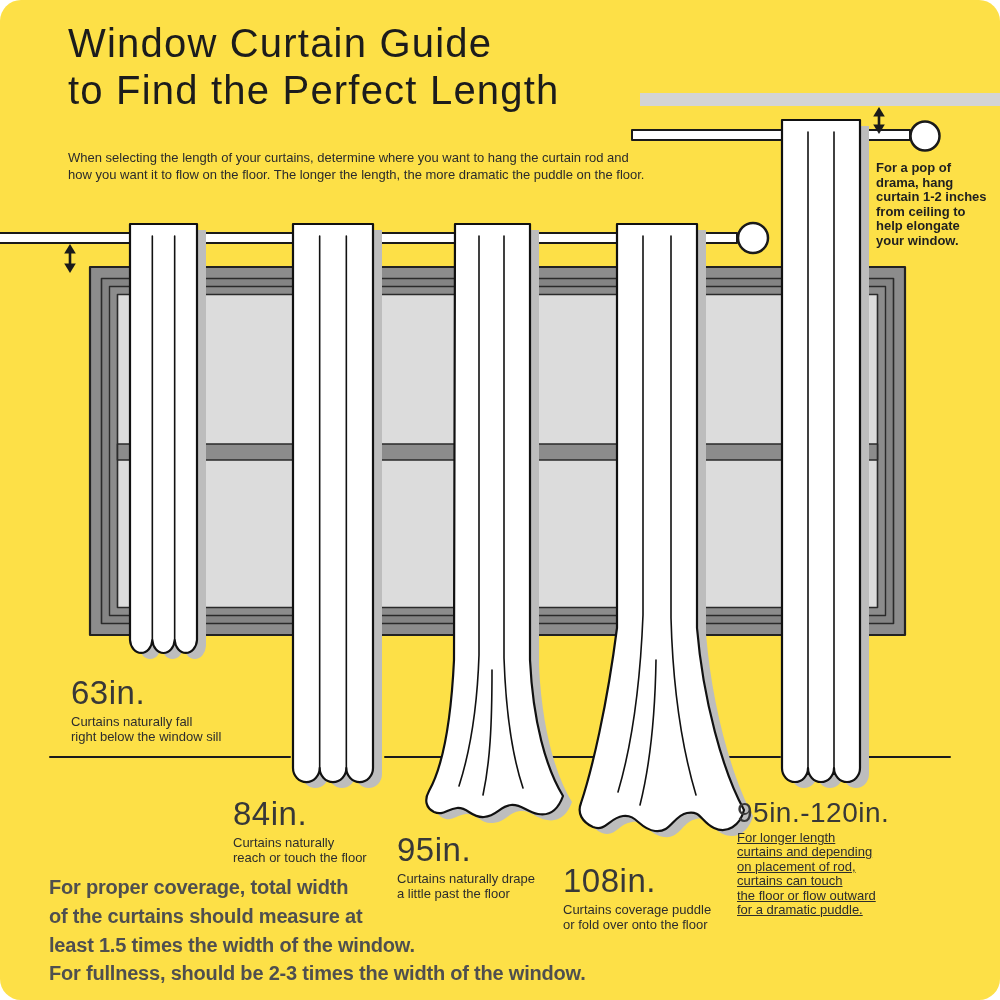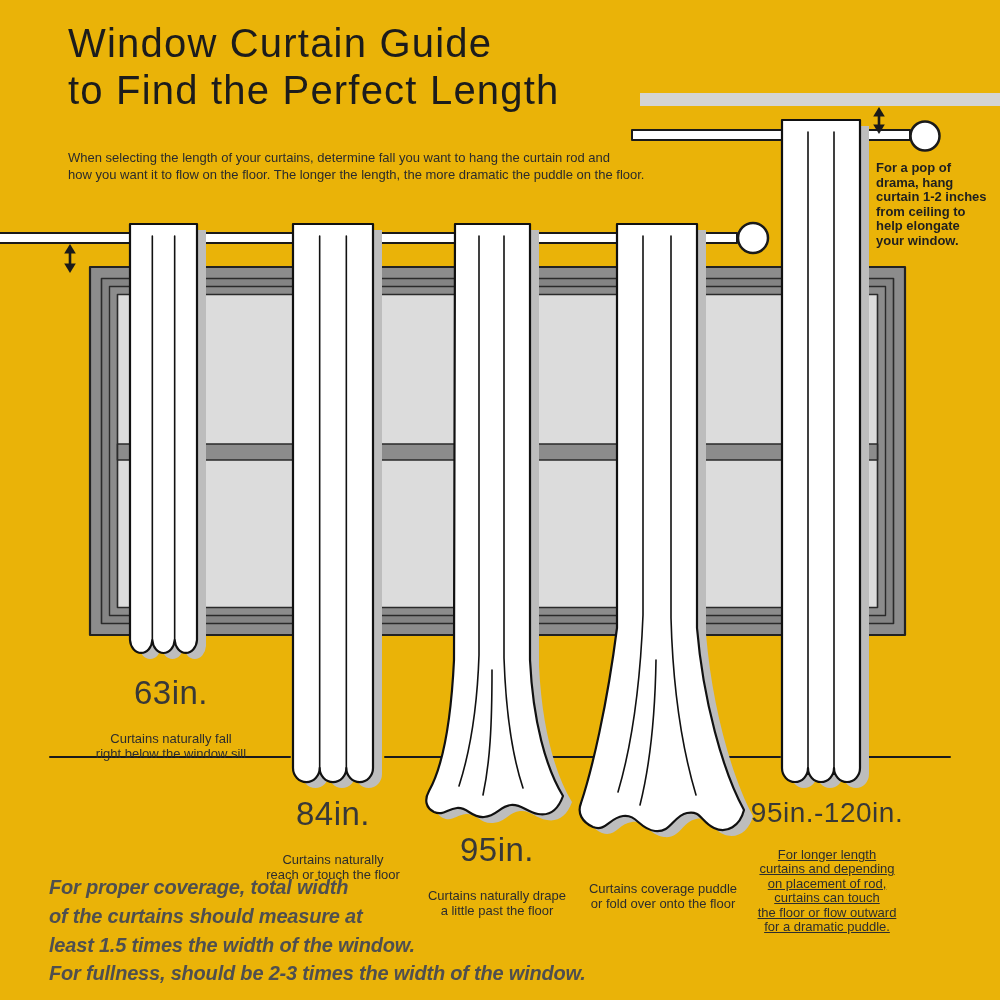--- a/index.html
+++ b/index.html
@@ -1,34 +1,34 @@
 <!DOCTYPE html>
 <html><head>
 <meta charset="utf-8">
 <style>
   html,body{margin:0;padding:0;background:#ffffff;}
-  #canvas{position:relative;width:1000px;height:1000px;background:#eab308;overflow:hidden;
-          font-family:"Liberation Sans", sans-serif;color:#1a1a1a;}
+  #canvas{position:relative;width:1000px;height:1000px;background:#fde047;overflow:hidden;
+          font-family:"Liberation Sans", sans-serif;color:#1a1a1a;border-radius:21px;}
   #art{position:absolute;left:0;top:0;width:1000px;height:1000px;}
   .txt{position:absolute;white-space:pre-line;}
   .title{left:68px;top:20px;font-size:40px;line-height:47px;letter-spacing:1.2px;color:#1c1c1c;font-weight:400;}
   .intro{left:68px;top:149px;width:660px;font-size:13px;line-height:17px;color:#2b2b2b;}
   .rod-note{left:68px;top:189px;font-size:13px;line-height:16.5px;font-weight:bold;color:#1f1f1f;}
   .ceiling-note{left:876px;top:161px;width:130px;font-size:13px;line-height:14.6px;font-weight:bold;color:#1f1f1f;}
-  .len-label{position:absolute;text-align:center;}
+  .len-label{position:absolute;text-align:left;}
   .len-label .num{font-size:33px;color:#383838;letter-spacing:0.5px;}
-  .len-label .desc{margin-top:19px;font-size:13px;line-height:15.2px;color:#2d2d2d;white-space:pre-line;}
+  .len-label .desc{margin-top:2px;font-size:13px;line-height:15.2px;color:#2d2d2d;white-space:pre-line;}
   .lab-63{left:71px;top:674px;width:200px;}
   .lab-84{left:233px;top:795px;width:200px;}
   .lab-95{left:397px;top:831px;width:200px;}
   .lab-108{left:563px;top:862px;width:200px;}
   .lab-95-120{left:737px;top:797px;width:180px;}
   .lab-95-120 .num{font-size:28px;}
   .lab-95-120 .desc{line-height:14.4px;text-decoration:underline;}
-  .coverage{left:49px;top:873px;font-size:20px;line-height:28.8px;font-weight:bold;color:#4f4f4f;letter-spacing:-0.2px;font-style:italic;}
+  .coverage{left:49px;top:873px;font-size:20px;line-height:28.8px;font-weight:bold;color:#4f4f4f;letter-spacing:-0.2px;}
 </style>
 </head>
 <body>
 
 <div id="canvas">
 
   <svg id="art" viewBox="0 0 1000 1000" fill="none" stroke-linejoin="round" stroke-linecap="round">
 
     <rect x="640" y="93" width="362" height="13" fill="#d4d4d4"></rect>
 
@@ -89,21 +89,21 @@
     </g>
     <g fill="#1a1a1a">
       <path d="M879,114 V127" stroke="#1a1a1a" stroke-width="2.6"></path>
       <path d="M879,107 L873.2,116.5 H884.8 Z"></path>
       <path d="M879,134 L873.2,124.5 H884.8 Z"></path>
     </g>
   </svg>
 
   <div class="txt title">Window Curtain Guide
 to Find the Perfect Length</div>
-  <div class="txt intro">When selecting the length of your curtains, determine fall you want to hang the curtain rod and
+  <div class="txt intro">When selecting the length of your curtains, determine where you want to hang the curtain rod and
 how you want it to flow on the floor. The longer the length, the more dramatic the puddle on the floor.</div>
   <div class="txt ceiling-note">For a pop of
 drama, hang
 curtain 1-2 inches
 from ceiling to
 help elongate
 your window.</div>
 
   <div class="len-label lab-63">
     <div class="num">63in.</div>
@@ -114,20 +114,21 @@
     <div class="num">84in.</div>
     <div class="desc">Curtains naturally
 reach or touch the floor</div>
   </div>
   <div class="len-label lab-95">
     <div class="num">95in.</div>
     <div class="desc">Curtains naturally drape
 a little past the floor</div>
   </div>
   <div class="len-label lab-108">
+    <div class="num">108in.</div>
     <div class="desc">Curtains coverage puddle
 or fold over onto the floor</div>
   </div>
   <div class="len-label lab-95-120">
     <div class="num">95in.-120in.</div>
     <div class="desc">For longer length
 curtains and depending
 on placement of rod,
 curtains can touch
 the floor or flow outward

